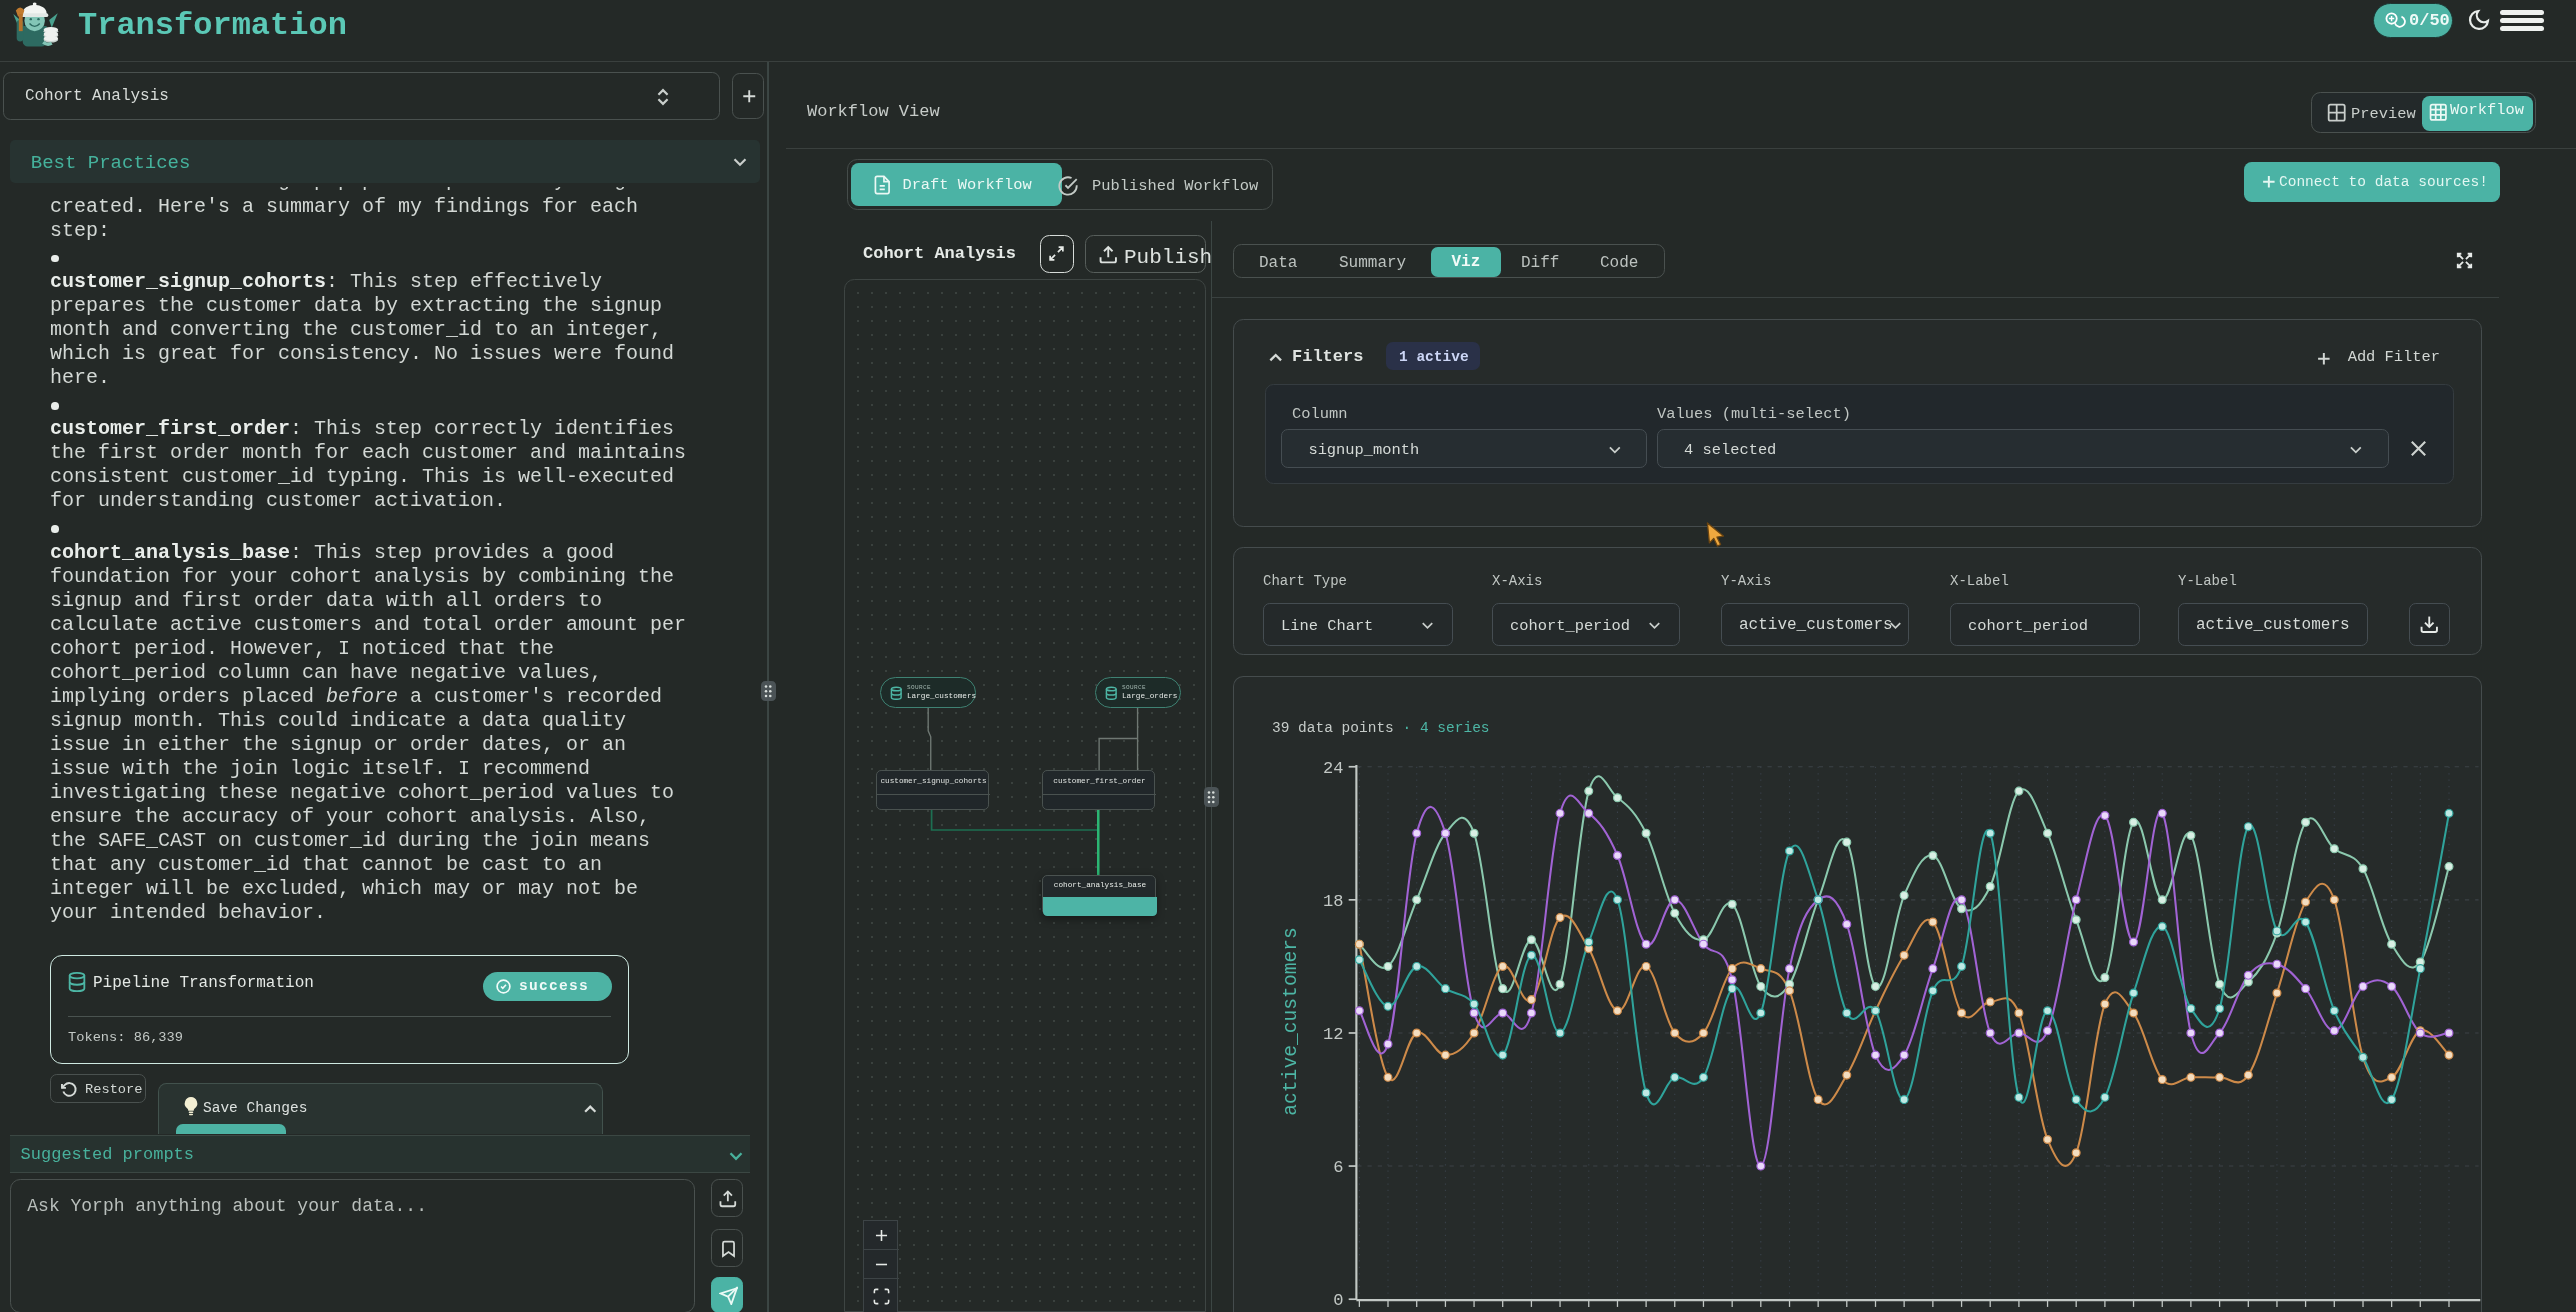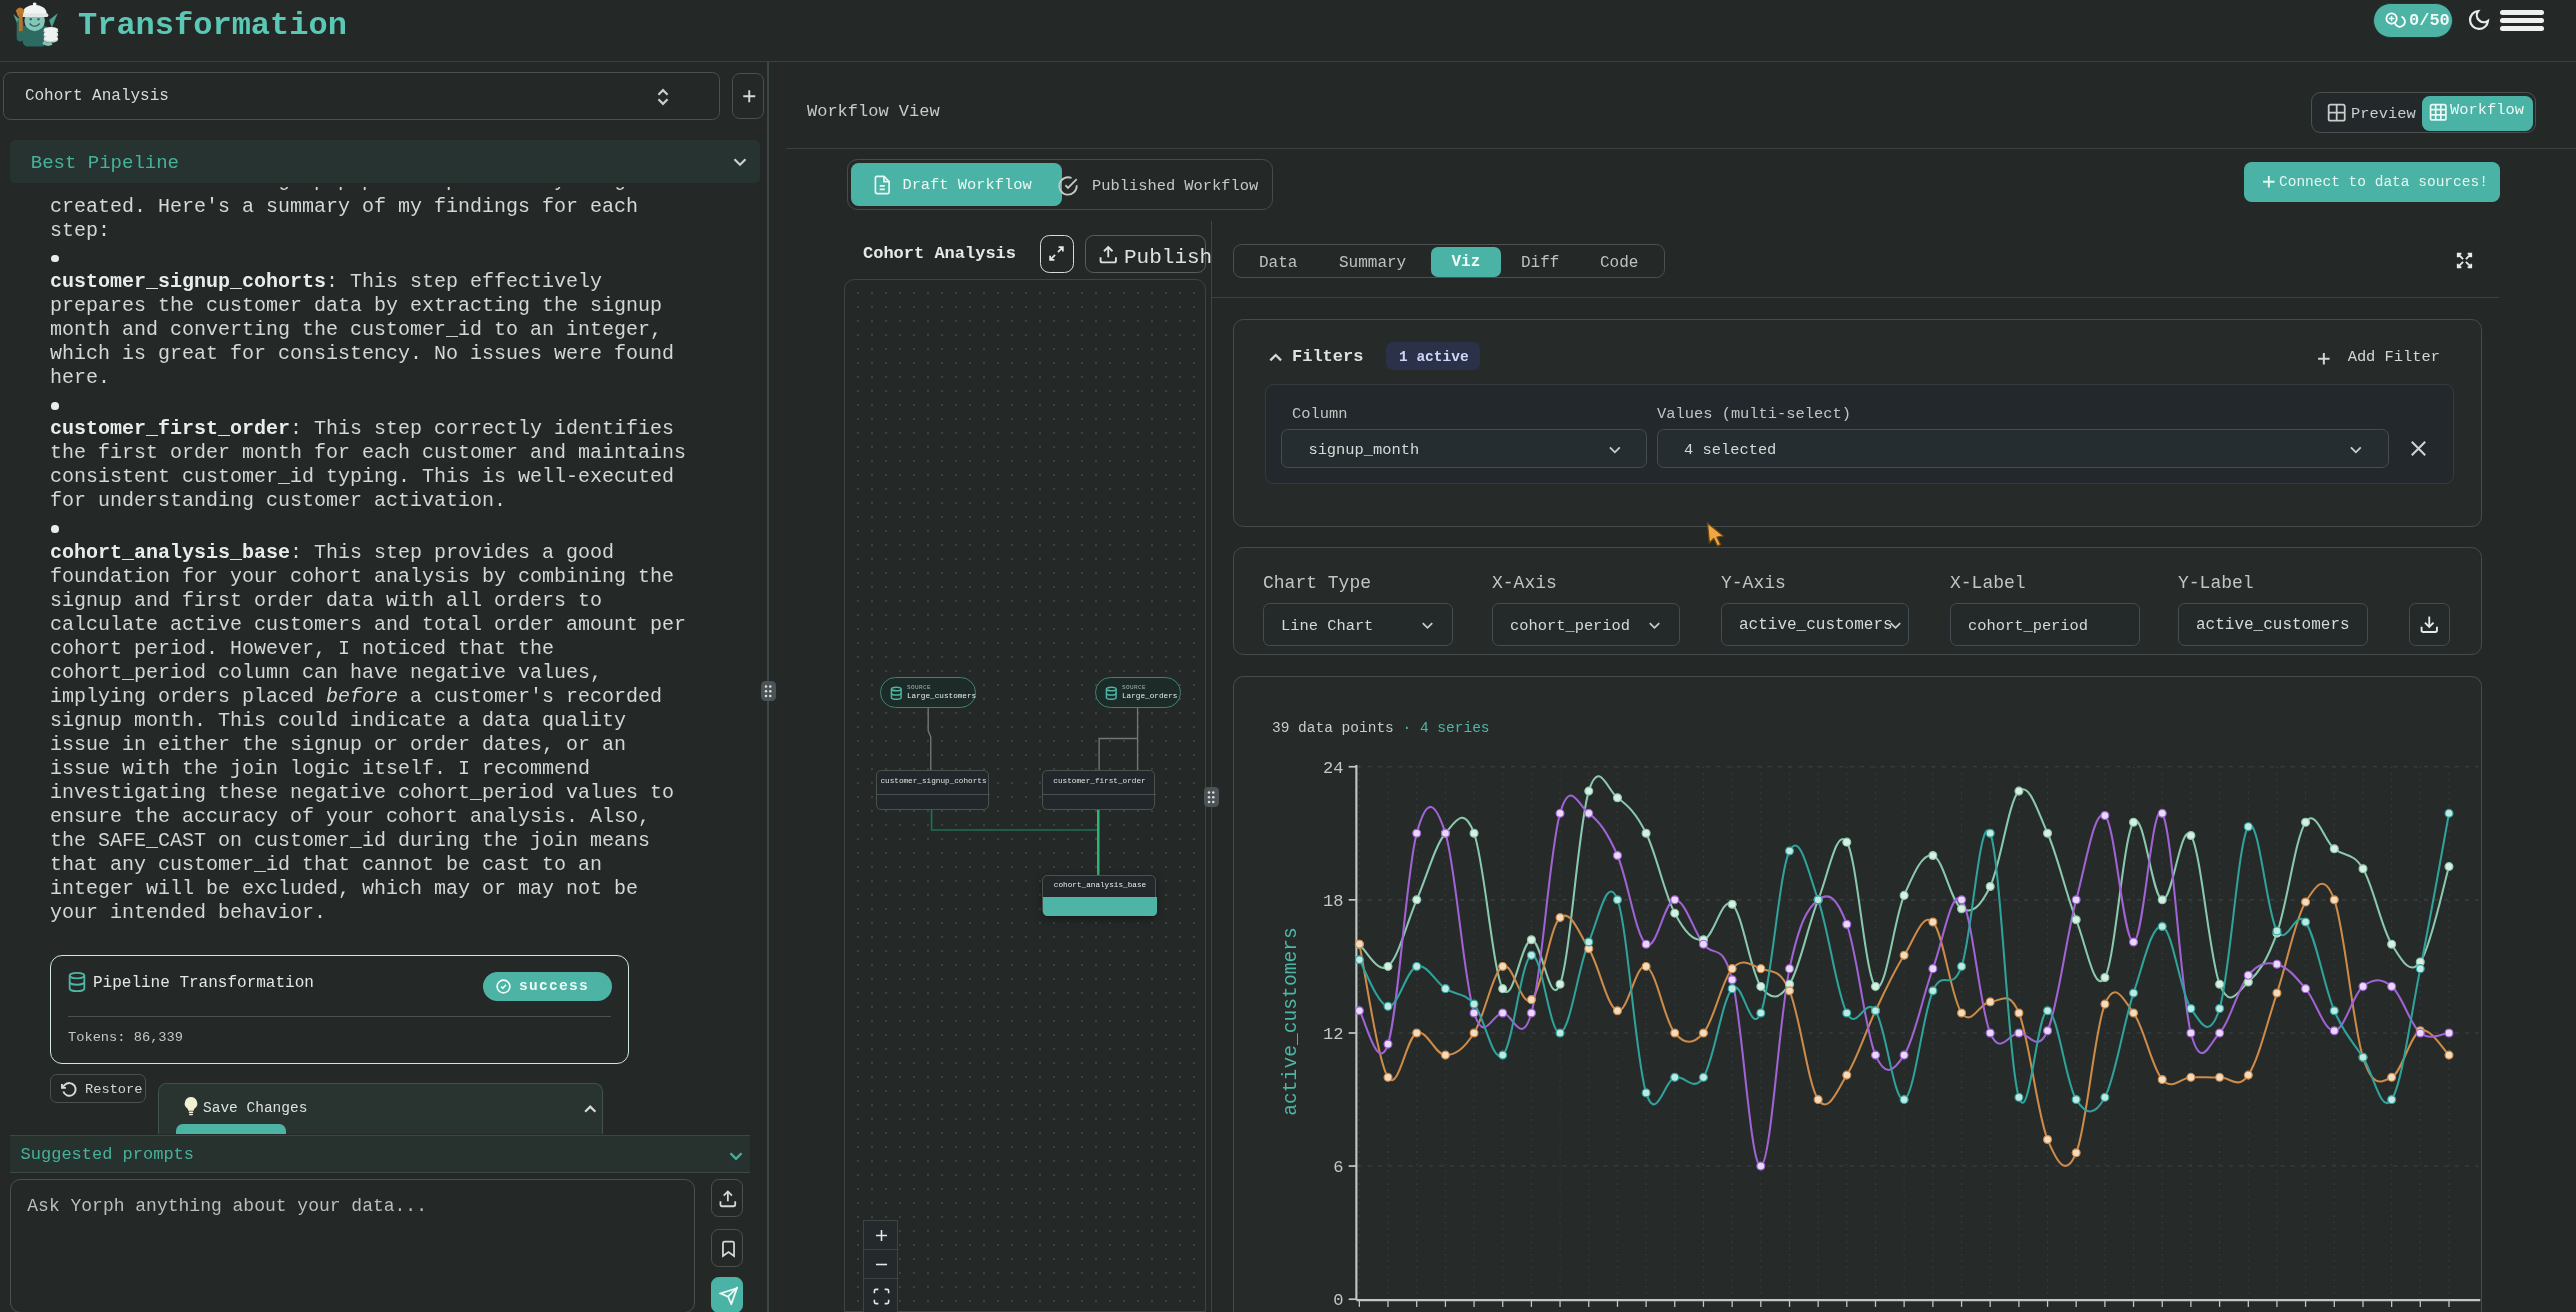--- a/index.html
+++ b/index.html
@@ -74,21 +74,21 @@
 #fcard { top:319px; height:208px; }
 #fhdr-filters { position:absolute; left:58px; top:27px; font-size:17px; font-weight:bold; color:#dfe3e0; }
 #factive { position:absolute; left:152px; top:22px; width:94px; height:28px; background:#2a3148; border-radius:6.8px; }
 #factive span { position:absolute; left:13px; top:6.8px; font-size:14.5px; font-weight:bold; color:#ccd6f6; }
 #addf { position:absolute; right:41px; top:28px; font-size:15.4px; color:#d2d7d4; }
 #frow { position:absolute; left:31px; top:64px; width:1189px; height:100px; background:#22282c; border:0.9px solid #353c40; border-radius:8.5px; }
 #frow .lab { position:absolute; top:19.7px; font-size:15.4px; color:#c0c6c3; }
 .fsel { position:absolute; top:44px; height:39px; background:#262d31; border:0.9px solid #454d52; border-radius:6.8px; }
 .fsel span { position:absolute; left:26px; top:11px; font-size:15.4px; color:#d5dad7; }
 #ccard { top:547px; height:108px; }
-#ccard .lab { position:absolute; top:25px; font-size:18px; color:#c0c6c3; }
+#ccard .lab { position:absolute; top:25px; font-size:14px; color:#c0c6c3; }
 .csel { position:absolute; top:55px; height:43px; border:0.9px solid #454d52; border-radius:6.8px; background:#24292a; }
 .csel span { position:absolute; left:17px; top:13px; font-size:15.4px; color:#d5dad7; }
 #chartcard { top:676px; height:637px; border-bottom:none; border-radius:10.3px 10.3px 0 0;}
 #dp { position:absolute; left:38px; top:43px; font-size:14.5px; color:#c6ccc9; }
 #dp b { color:#4db6a5; font-weight:normal; }
 svg text { font-family:"Liberation Mono", monospace; }
 </style></head>
 <body>
 <div id="page">
 
@@ -142,21 +142,21 @@
   <svg class="abs" style="left:648px;top:12px" width="22" height="24" viewBox="0 0 24 24" fill="none" stroke="#c9cecb" stroke-width="2.4">
           <path d="M7 9.5l5-5 5 5M7 14.5l5 5 5-5"></path>
         </svg>
  </div>
  <div id="plusbtn">
         <svg class="abs" style="left:6px;top:12px" width="20.5" height="20.5" viewBox="0 0 24 24" fill="none" stroke="#d5dad7" stroke-width="2.2">
           <path d="M12 5v14M5 12h14"></path>
         </svg>
       </div>
  <div id="bestbar">
-        <div class="t">Best Pipeline</div>
+        <div class="t">Best Practices</div>
   <svg class="abs" style="left:719px;top:11px" width="22" height="22" viewBox="0 0 24 24" fill="none" stroke="#c9cecb" stroke-width="2.4">
           <path d="M6 9l6 6 6-6"></path>
         </svg>
  </div>
  <div id="chat"><div style="height:7.7px;overflow:hidden;position:relative"><div style="position:absolute;top:-18px">and reviewed the signup pipeline plus everything</div></div><div>created. Here's a summary of my findings for each
 step:</div><div class="bullet"></div><div><b>customer_signup_cohorts</b>: This step effectively
 prepares the customer data by extracting the signup
 month and converting the customer_id to an integer,
 which is great for consistency. No issues were found
 here.</div><div class="bullet"></div><div><b>customer_first_order</b>: This step correctly identifies

